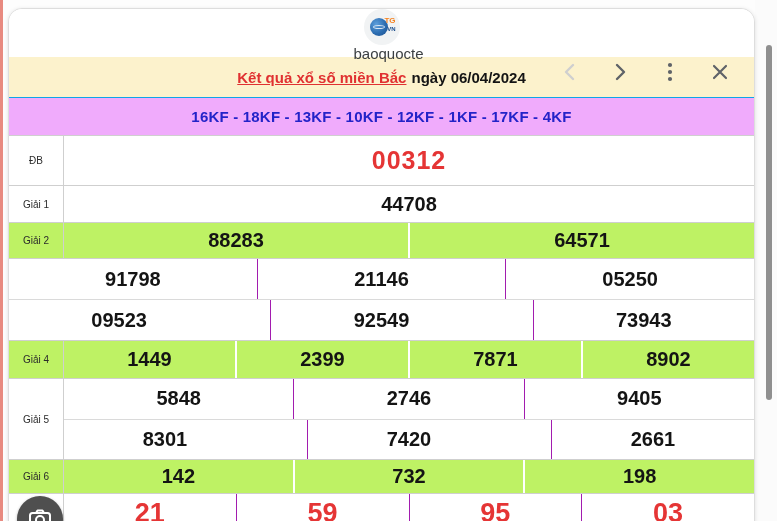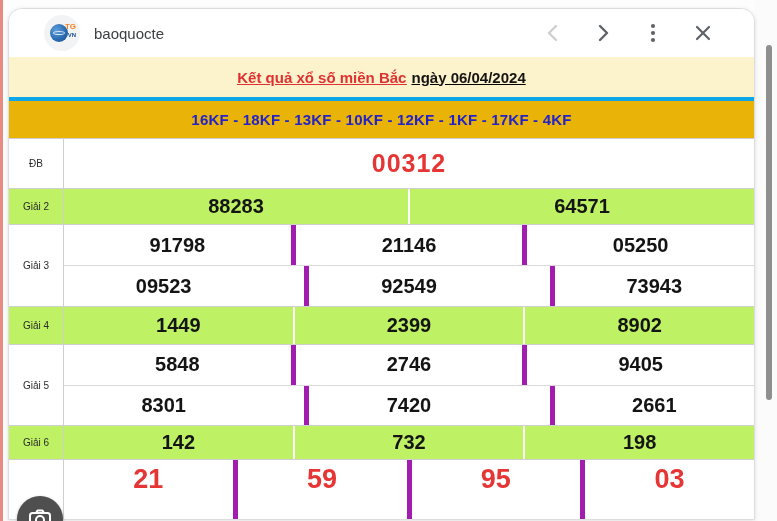--- a/index.html
+++ b/index.html
@@ -13,54 +13,54 @@
   
   .gutter{position:absolute;right:0;top:0;width:22px;height:521px;background:#fbfbfb;}
   .scroll-thumb{position:absolute;right:5px;top:45px;width:6px;height:355px;background:#8f8f8f;border-radius:3px;}
   
   .card{
     position:absolute;left:8px;top:8px;width:747px;background:#fff;
     border:1px solid #ddd;border-radius:14px 14px 0 0;
     box-shadow:0 1px 4px rgba(0,0,0,.12);box-sizing:border-box;overflow:hidden;
   }
   
-  .titlebar{height:48px;display:flex;align-items:center;padding:0 35px;background:#fff;}
+  .titlebar{height:48px;display:flex;align-items:center;padding:0 18px;background:#fff;flex-direction:column;}
   .avatar{width:36px;height:36px;border-radius:50%;background:#f1f3f4;position:relative;flex:none;}
   .globe{position:absolute;left:6px;top:9px;width:18px;height:18px;border-radius:50%;
     background:radial-gradient(circle at 35% 35%, #5ea0dd 0%, #2b6cb0 55%, #1b4e8c 100%);}
   .globe:after{content:"";position:absolute;left:3px;top:7px;width:12px;height:4px;border-radius:50%;
     border:1px solid rgba(255,255,255,.8);box-sizing:border-box;}
   .logo-tg{position:absolute;right:4px;top:8px;font-size:8px;font-weight:bold;color:#f5821f;line-height:1;}
   .logo-vn{position:absolute;right:4px;top:17px;font-size:6px;font-weight:bold;color:#1b4e8c;line-height:1;}
   .title{margin-left:14px;font-size:15px;color:#3c4043;}
   .controls{margin-left:auto;display:flex;align-items:center;gap:30px;padding-right:6px;}
   .ctl{width:20px;height:20px;display:flex;align-items:center;justify-content:center;cursor:pointer;}
   
   .banner{height:40px;background:#fcf2cc;display:flex;align-items:center;justify-content:center;
-    font-size:15px;font-weight:bold;gap:5px;text-decoration:underline;}
+    font-size:15px;font-weight:bold;gap:5px;}
   .banner a{color:#e03131;text-decoration:underline;cursor:pointer;}
   .banner .date{color:#141414;}
   
   .codes{height:37px;display:flex;align-items:center;justify-content:center;
-    font-size:15px;font-weight:bold;color:#2323c8;border-top:4px solid #0ea5e9;background:#eab308;
+    font-size:15px;font-weight:bold;color:#2323c8;border-top:1px solid #0ea5e9;background:#f0abfc;
     letter-spacing:.2px;}
   
   .trow{display:flex;border-top:1px solid #cfcfcf;box-sizing:border-box;background:#fff;}
   .trow.shade{background:#bef264;}
   .row-db{height:50px}.row-g1{height:37px}.row-g2{height:36px}.row-g3{height:82px}
   .row-g4{height:38px}.row-g5{height:81px}.row-g6{height:34px}.row-g7{height:60px}
   .label-cell{width:55px;flex:none;display:flex;align-items:center;justify-content:center;
     font-size:10px;color:#2b2b2b;border-right:1px solid #cfcfcf;box-sizing:border-box;}
   .row-body{flex:1;display:flex;min-width:0;}
   .row-body.stacked{flex-direction:column;}
   .subrow{flex:1;display:flex;}
   .subrow + .subrow{border-top:1px solid #dadada;gap:41px;}
   .cell{flex:1;display:flex;align-items:center;justify-content:center;
     font-weight:bold;font-size:20px;color:#141414;min-width:0;}
-  .cell + .cell{border-left:5px solid #a21caf;}
+  .cell + .cell{border-left:1px solid #a21caf;}
   .shade .cell + .cell{border-left:2px solid #fff;}
   .cell.special{color:#e53535;font-size:25px;letter-spacing:1px;}
   .row-g7 .cell{color:#e53535;font-size:27px;align-items:flex-start;padding-top:4px;}
   
   .camera-fab{position:absolute;left:17px;top:496px;width:46px;height:46px;border-radius:50%;
     background:#4f4f4f;display:flex;align-items:center;justify-content:center;box-shadow:0 1px 3px rgba(0,0,0,.3);}
 </style>
 </head>
 <body>
 
@@ -110,47 +110,53 @@
 
   <div class="codes">16KF - 18KF - 13KF - 10KF - 12KF - 1KF - 17KF - 4KF</div>
 
   <div>
       <div class="trow row-db">
         <div class="label-cell">ĐB</div>
         <div class="row-body">
           <div class="cell special">00312</div>
         </div>
       </div>
+      <div class="trow row-g1">
+        <div class="label-cell">Giải 1</div>
+        <div class="row-body">
+          <div class="cell">44708</div>
+        </div>
+      </div>
       <div class="trow row-g2 shade">
         <div class="label-cell">Giải 2</div>
         <div class="row-body">
           <div class="cell">88283</div>
           <div class="cell">64571</div>
         </div>
       </div>
       <div class="trow row-g3">
-        <div class="label-cell">Giải 3</div>
         <div class="row-body stacked">
           <div class="subrow">
             <div class="cell">91798</div>
             <div class="cell">21146</div>
             <div class="cell">05250</div>
           </div>
           <div class="subrow">
             <div class="cell">09523</div>
             <div class="cell">92549</div>
             <div class="cell">73943</div>
           </div>
         </div>
       </div>
       <div class="trow row-g4 shade">
         <div class="label-cell">Giải 4</div>
         <div class="row-body">
           <div class="cell">1449</div>
           <div class="cell">2399</div>
+          <div class="cell">7871</div>
           <div class="cell">8902</div>
         </div>
       </div>
       <div class="trow row-g5">
         <div class="label-cell">Giải 5</div>
         <div class="row-body stacked">
           <div class="subrow">
             <div class="cell">5848</div>
             <div class="cell">2746</div>
             <div class="cell">9405</div>

